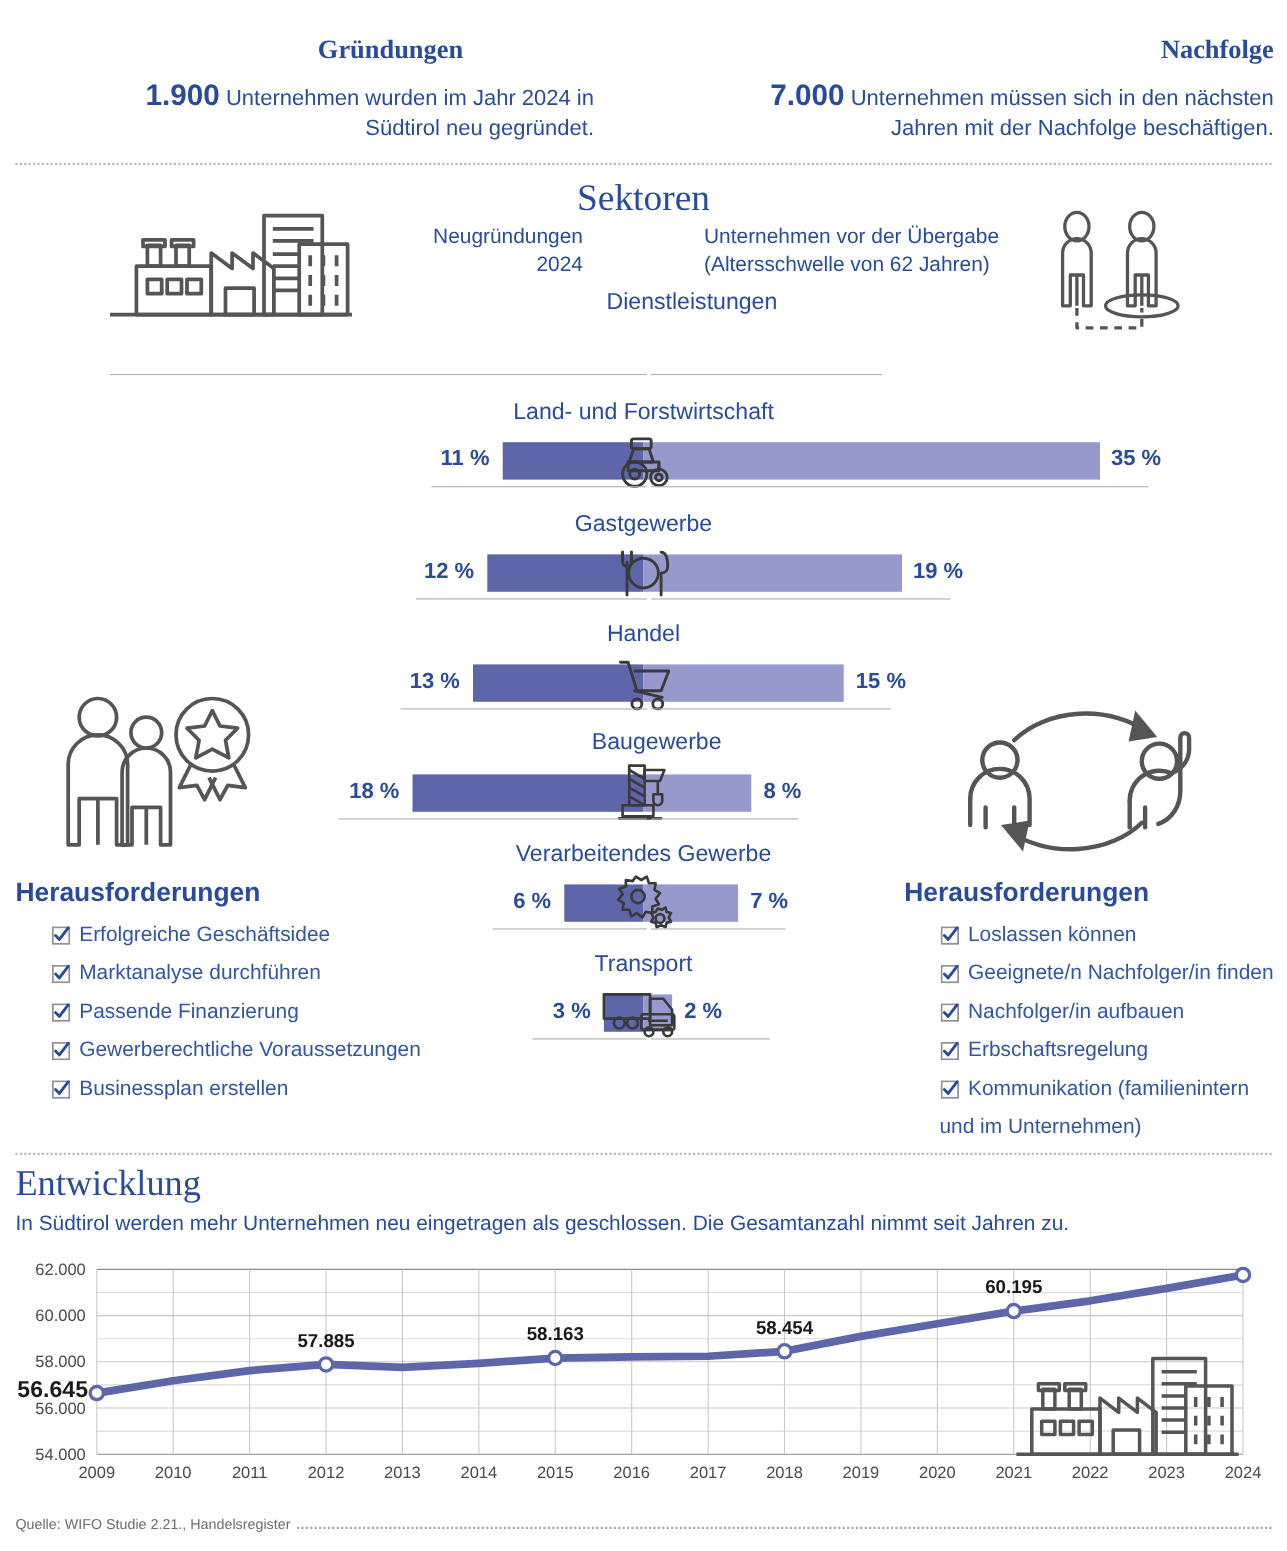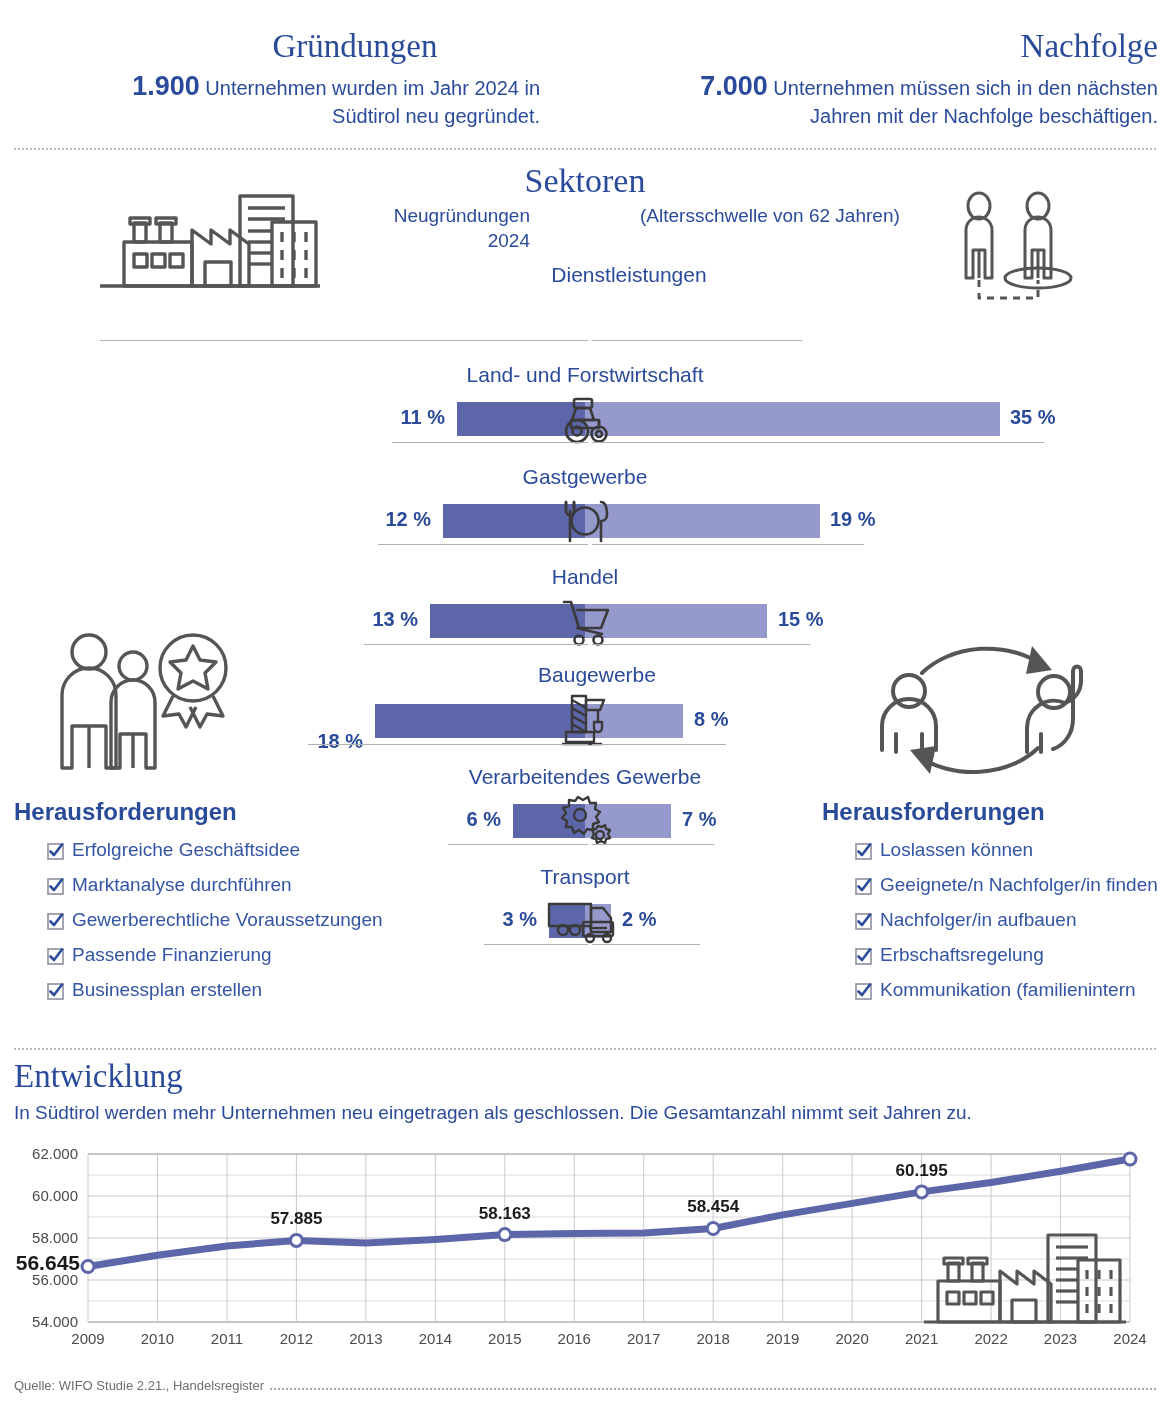--- a/index.html
+++ b/index.html
@@ -7,21 +7,21 @@
     width:1170px;height:1410px;background:#ffffff;
     font-family:"Liberation Sans", sans-serif;
     color:#2A4A9A;position:relative;overflow:hidden;
   }
 
   
   #top{position:absolute;left:0;top:0;width:1170px;height:150px;}
   .top-col{position:absolute;top:24px;}
   .top-title{
     font-family:"Liberation Serif", serif;
-    font-size:33px;color:#2A4A9A;line-height:44px;font-weight:400;
+    font-size:24px;color:#2A4A9A;line-height:44px;font-weight:700;
   }
   .top-body{font-size:20px;color:#2A4A9A;line-height:28px;margin-top:4px;}
   .big-num{font-size:27px;font-weight:bold;color:#2A4A9A;}
 
   #col-gruendungen{left:60px;width:480px;text-align:right;}
   #col-gruendungen .top-title{text-align:center;padding-left:110px;}
   #col-nachfolge{left:638px;width:520px;text-align:right;}
 
   .dotted-sep{
     position:absolute;left:14px;width:1142px;height:0;
@@ -135,20 +135,21 @@
 
 <div class="dotted-sep" id="sep1"></div>
 
 <div id="sektoren-title">Sektoren</div>
 
 <div class="col-head" id="head-left">
   <div>Neugründungen</div>
   <div>2024</div>
 </div>
 <div class="col-head" id="head-right">
+  <div>Unternehmen vor der Übergabe</div>
   <div>(Altersschwelle von 62 Jahren)</div>
 </div>
 
 <div class="deco" id="deco-factory">
   <svg width="228" height="108" viewBox="0 0 228 108" fill="none" stroke="#555" stroke-width="3.4" stroke-linejoin="round">
     <line x1="4" y1="100" x2="224" y2="100" stroke-width="3.4"></line>
     <rect x="28" y="56" width="68" height="44"></rect>
     <rect x="38" y="68" width="13" height="13"></rect>
     <rect x="56" y="68" width="13" height="13"></rect>
     <rect x="74" y="68" width="13" height="13"></rect>
@@ -262,21 +263,21 @@
       </div>
     </div>
     <div class="rule" style="left:364px;width:224px;top:88px;"></div>
     <div class="rule" style="left:592px;width:218px;top:88px;"></div>
   </div>
 
   <div class="bar-row" style="height:100px;">
     <div class="bar-label" style="top:6px;padding-left:12px;">Baugewerbe</div>
     <div class="bar-area" style="top:48px;height:34px;">
       <div class="bar left" style="width:210px;"></div>
-      <div class="bar-val left" style="right:807px;width:120px;margin-top:22px;">18 %</div>
+      <div class="bar-val left" style="right:807px;width:120px;">18 %</div>
       <div class="bar right" style="width:98px;"></div>
       <div class="bar-val right" style="left:694px;width:120px;">8 %</div>
       <div class="mid-icon">
         <svg width="54" height="58" viewBox="0 0 54 58" fill="none" stroke="#3a3a3a" stroke-width="2.4" stroke-linejoin="round">
           <rect x="14" y="4" width="14" height="36"></rect>
           <line x1="14" y1="8" x2="28" y2="16"></line>
           <line x1="14" y1="16" x2="28" y2="24"></line>
           <line x1="14" y1="24" x2="28" y2="32"></line>
           <line x1="14" y1="32" x2="28" y2="40"></line>
           <path d="M28 8 h18 l-4 10 h-14 Z"></path>
@@ -392,30 +393,30 @@
       </span>
       <span class="txt">Marktanalyse durchführen</span>
     </li>
     <li>
       <span class="ck">
         <svg width="17" height="17" viewBox="0 0 17 17">
             <rect x="1" y="1" width="15" height="15" fill="none" stroke="#8f8f9e" stroke-width="1.6"></rect>
             <path d="M3.5 8.5 L7 12 L15 1.5" fill="none" stroke="#2A4A9A" stroke-width="2.6" stroke-linecap="round" stroke-linejoin="round"></path>
           </svg>
       </span>
+      <span class="txt">Passende Finanzierung</span>
+    </li>
+    <li>
+      <span class="ck">
+        <svg width="17" height="17" viewBox="0 0 17 17">
+            <rect x="1" y="1" width="15" height="15" fill="none" stroke="#8f8f9e" stroke-width="1.6"></rect>
+            <path d="M3.5 8.5 L7 12 L15 1.5" fill="none" stroke="#2A4A9A" stroke-width="2.6" stroke-linecap="round" stroke-linejoin="round"></path>
+          </svg>
+      </span>
       <span class="txt">Gewerberechtliche Voraussetzungen</span>
-    </li>
-    <li>
-      <span class="ck">
-        <svg width="17" height="17" viewBox="0 0 17 17">
-            <rect x="1" y="1" width="15" height="15" fill="none" stroke="#8f8f9e" stroke-width="1.6"></rect>
-            <path d="M3.5 8.5 L7 12 L15 1.5" fill="none" stroke="#2A4A9A" stroke-width="2.6" stroke-linecap="round" stroke-linejoin="round"></path>
-          </svg>
-      </span>
-      <span class="txt">Passende Finanzierung</span>
     </li>
     <li>
       <span class="ck">
         <svg width="17" height="17" viewBox="0 0 17 17">
             <rect x="1" y="1" width="15" height="15" fill="none" stroke="#8f8f9e" stroke-width="1.6"></rect>
             <path d="M3.5 8.5 L7 12 L15 1.5" fill="none" stroke="#2A4A9A" stroke-width="2.6" stroke-linecap="round" stroke-linejoin="round"></path>
           </svg>
       </span>
       <span class="txt">Businessplan erstellen</span>
     </li>
@@ -463,20 +464,21 @@
     </li>
     <li>
       <span class="ck">
         <svg width="17" height="17" viewBox="0 0 17 17">
             <rect x="1" y="1" width="15" height="15" fill="none" stroke="#8f8f9e" stroke-width="1.6"></rect>
             <path d="M3.5 8.5 L7 12 L15 1.5" fill="none" stroke="#2A4A9A" stroke-width="2.6" stroke-linecap="round" stroke-linejoin="round"></path>
           </svg>
       </span>
       <span class="txt">Kommunikation (familienintern</span>
     </li>
+    <li class="cont">und im Unternehmen)</li>
   </ul>
 </div>
 
 <div class="dotted-sep" id="sep2"></div>
 
 <div id="ent-title">Entwicklung</div>
 <div id="ent-sub">In Südtirol werden mehr Unternehmen neu eingetragen als geschlossen. Die Gesamtanzahl nimmt seit Jahren zu.</div>
 
 <div id="chart">
   <svg width="1170" height="225" viewBox="0 0 1170 225">

